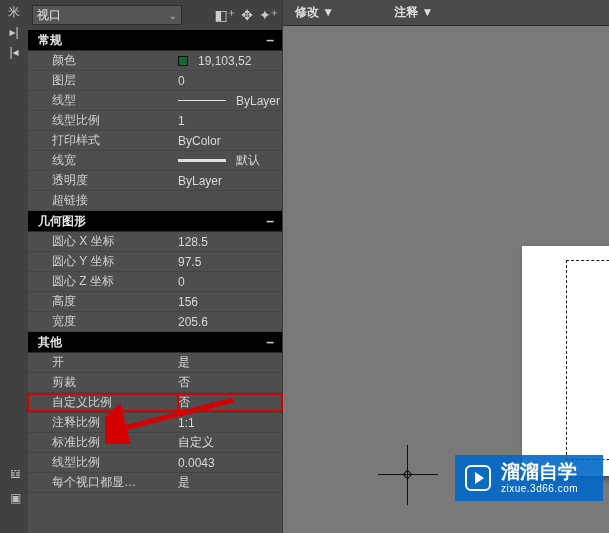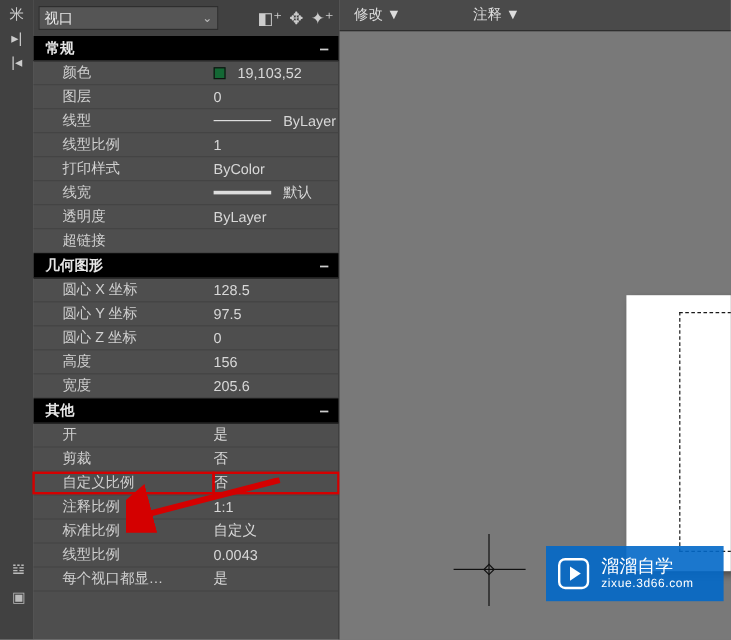--- a/index.html
+++ b/index.html
@@ -137,20 +137,21 @@
       display: flex;
       align-items: center;
       gap: 60px;
       padding-left: 12px;
       color: #ddd;
     }
     .ribbon-label {
       display: flex;
       align-items: flex-start;
       gap: 4px;
+      font-weight: bold;
     }
     .paper {
       position: absolute;
       top: 246px;
       left: 239px;
       width: 250px;
       height: 230px;
       background: #ffffff;
       box-shadow: 3px 3px 6px rgba(0,0,0,0.4);
     }
@@ -214,21 +215,21 @@
     }
     .watermark .play::after {
       content: '';
       width: 0; height: 0;
       border-top: 6px solid transparent;
       border-bottom: 6px solid transparent;
       border-left: 9px solid #fff;
       margin-left: 2px;
     }
     .watermark .txt { display: flex; flex-direction: column; line-height: 1.15; }
-    .watermark .txt .t1 { font-size: 15px; font-weight: normal; }
+    .watermark .txt .t1 { font-size: 19px; font-weight: bold; }
     .watermark .txt .t2 { font-size: 10px; letter-spacing: 0.5px; }
     .bottom-icons {
       position: absolute;
       left: 4px; bottom: 8px;
       display: flex;
       flex-direction: column;
       gap: 4px;
       color: #bbb;
     }
   </style>

